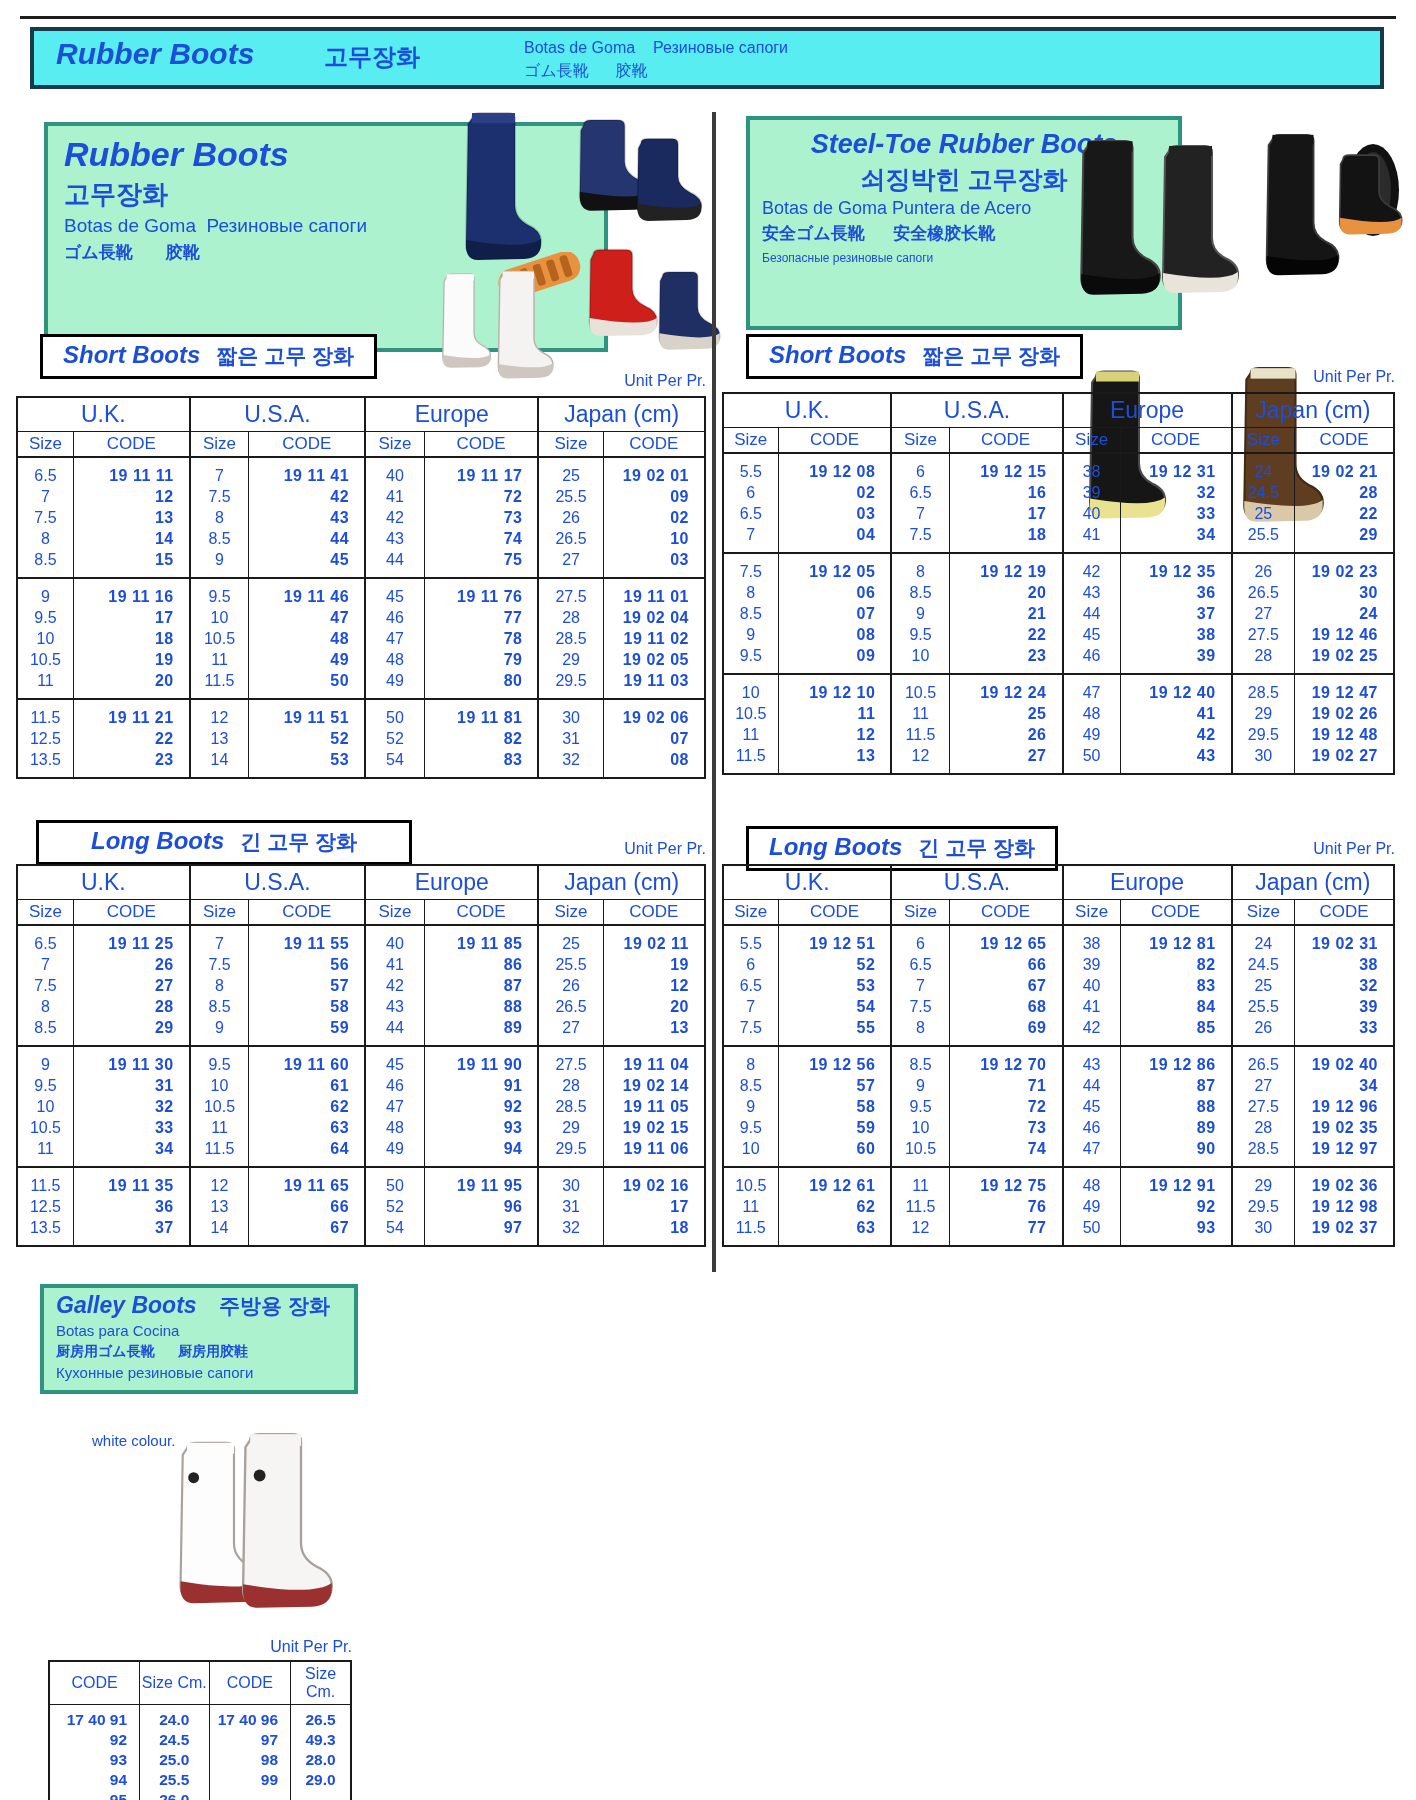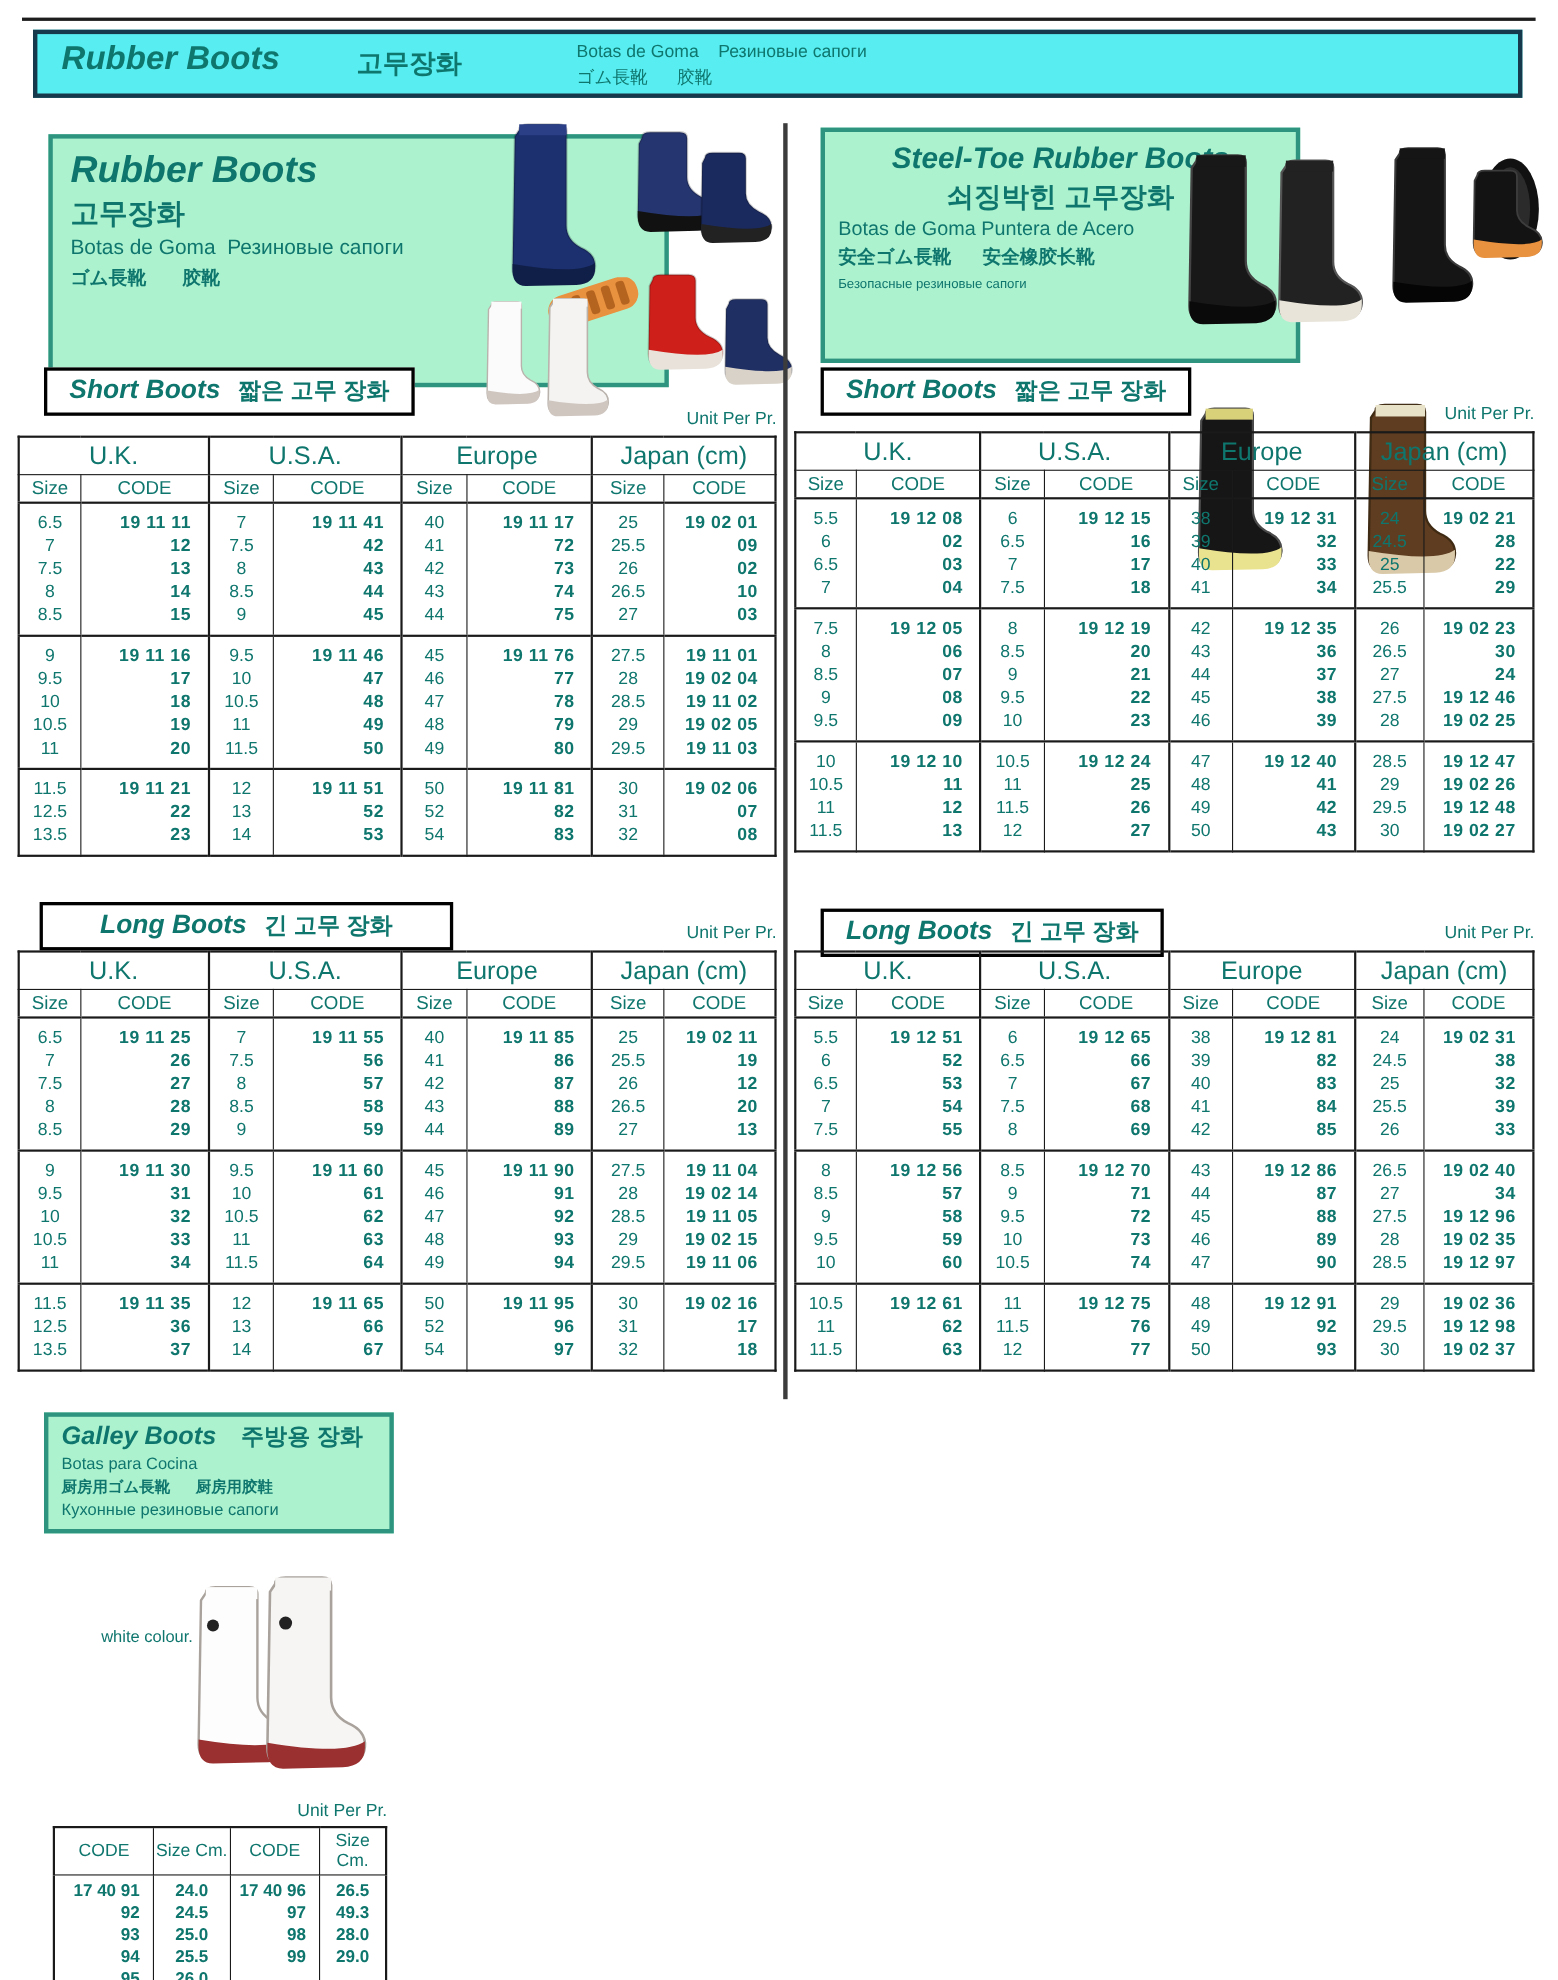--- a/index.html
+++ b/index.html
@@ -1,17 +1,17 @@
 <!DOCTYPE html>
 <html><head>
 <meta charset="utf-8">
 <style>
   html,body{margin:0;padding:0;background:#fff;}
   .page{position:relative;width:1416px;height:1800px;background:#fff;
-        font-family:"Liberation Sans", sans-serif;color:#0f766e;overflow:hidden;}
+        font-family:"Liberation Sans", sans-serif;color:#1d4ed8;overflow:hidden;}
   .pre{white-space:pre-wrap;}
   .top-line{position:absolute;left:20px;top:16px;width:1376px;height:3px;background:#1d1d1d;}
 
   
   .page-header{position:absolute;left:30px;top:27px;width:1354px;height:62px;
     background:#58edf0;border:4px solid #16394b;box-sizing:border-box;}
   .ph-title{position:absolute;left:22px;top:6px;font-size:30px;font-weight:bold;font-style:italic;}
   .ph-kr{position:absolute;left:290px;top:10px;font-size:24px;font-weight:bold;}
   .ph-sub{position:absolute;left:490px;top:5px;}
   .ph-sub div{font-size:16px;line-height:23px;}
@@ -53,21 +53,21 @@
   .code-cell{text-align:right;font-size:16px;font-weight:bold;padding-right:15px !important;letter-spacing:0.5px;}
   .g-start{border-left:2px solid #1a1a1a !important;}
 
   
   #galley-box{left:40px;top:1284px;width:318px;height:110px;padding:4px 12px;}
   #galley-box .t1{font-size:23px;font-weight:bold;font-style:italic;}
   #galley-box .t1k{font-size:21px;font-weight:bold;margin-left:18px;}
   #galley-box .t2{font-size:15px;line-height:21px;}
   #galley-box .t3{font-size:14px;font-weight:bold;line-height:21px;}
   #galley-box .t4{font-size:15px;line-height:21px;}
-  .galley-note{position:absolute;left:92px;top:1480px;font-size:15px;}
+  .galley-note{position:absolute;left:92px;top:1432px;font-size:15px;}
   #galley-table-wrap{left:48px;top:1660px;width:304px;}
   table.galley-table{width:100%;border-collapse:collapse;table-layout:fixed;
      border-top:2px solid #1a1a1a;border-bottom:2px solid #1a1a1a;}
   .galley-table th{border:1px solid #1a1a1a;border-top:2px solid #1a1a1a;font-weight:normal;font-size:16px;padding:3px 0;}
   .galley-table td{border:1px solid #1a1a1a;border-bottom:2px solid #1a1a1a;vertical-align:top;padding:5px 0 7px;}
   .galley-table td div{line-height:20px;font-size:15.5px;font-weight:bold;}
   .galley-table th:first-child,.galley-table td:first-child{border-left:2px solid #1a1a1a;}
   .galley-table th:last-child,.galley-table td:last-child{border-right:2px solid #1a1a1a;}
   .gt-code{text-align:right;padding-right:12px !important;}
   .gt-size{text-align:center;}

